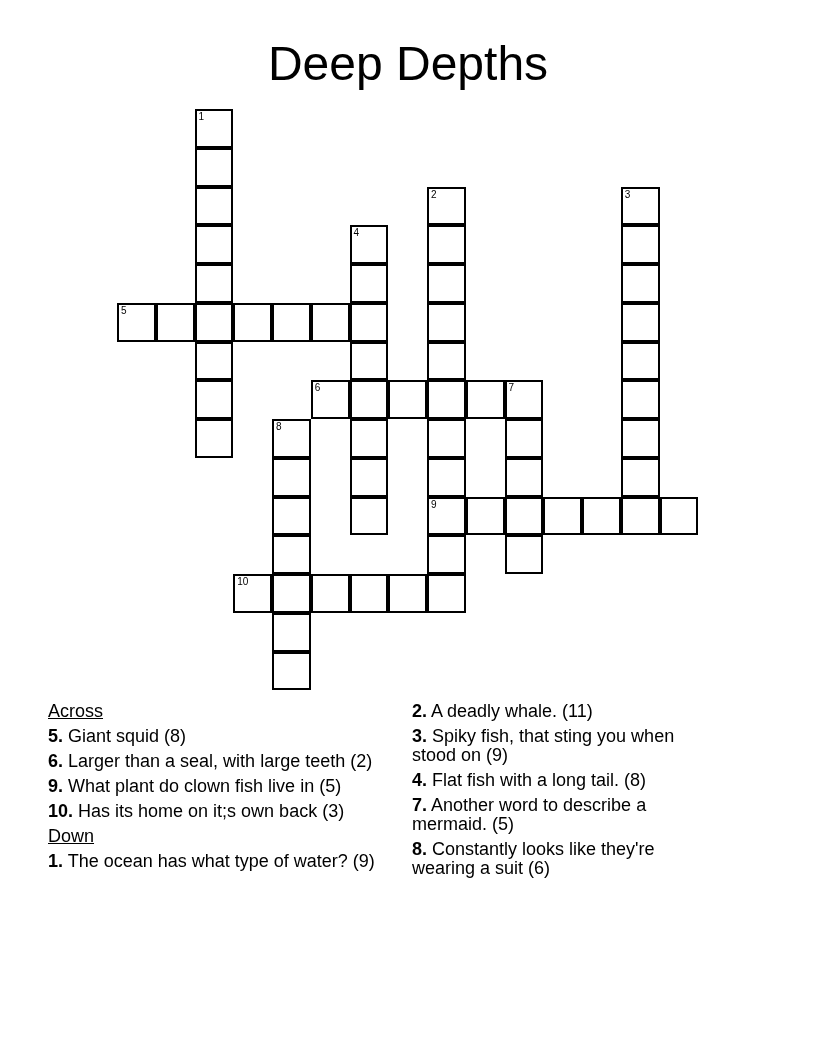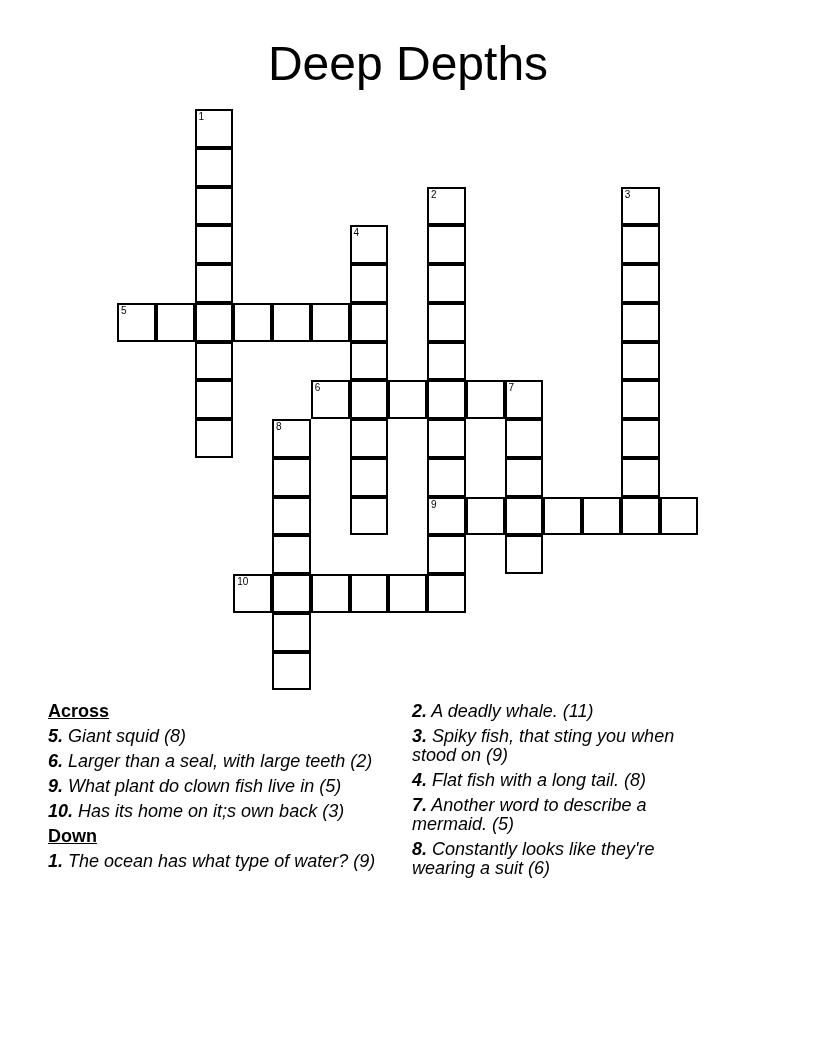--- a/index.html
+++ b/index.html
@@ -7,22 +7,22 @@
            font-family: "Liberation Sans", "DejaVu Sans", sans-serif; color: #000; }
     .title { position: absolute; left: 0; top: 34px; width: 816px; text-align: center;
              font-size: 48px; line-height: 60px; font-weight: normal; }
     .grid { position: absolute; left: 118px; top: 110px; width: 600px; height: 590px; }
     .cell { position: absolute; width: 38.75px; height: 38.75px; box-sizing: border-box;
             border: 2px solid #000; background: #fff; }
     .num { position: absolute; left: 2px; top: 0px; font-size: 10px; line-height: 12px; }
     .clues { position: absolute; top: 702px; font-size: 18px; line-height: 19px; }
     .clues.left { left: 48px; width: 345px; }
     .clues.right { left: 412px; width: 310px; }
-    .heading { font-weight: bold; text-decoration: underline; margin-bottom: 6px; display: block; }
-    .clue { margin-bottom: 6px; font-style: italic; }
+    .heading { font-weight: normal; text-decoration: underline; margin-bottom: 6px; display: block; }
+    .clue { margin-bottom: 6px; }
     .clue b { font-weight: bold; }
   </style>
 </head>
 <body>
 
 <div class="title">Deep Depths</div>
 
 <div class="grid" id="grid">
     <div class="cell" style="left: 76.5px; top: -1px;">
       <span class="num">1</span>

